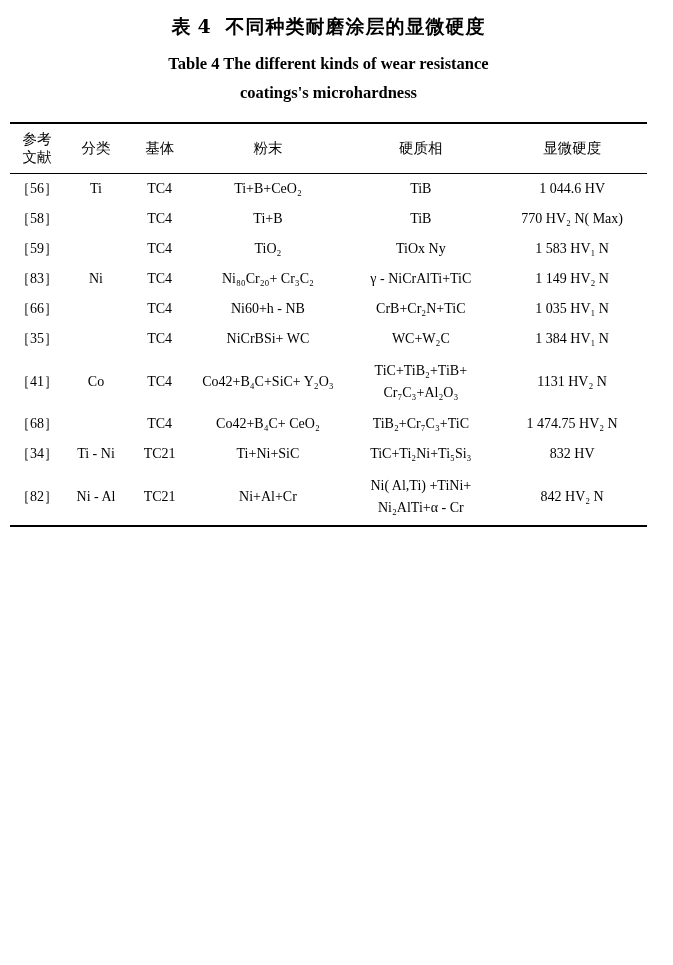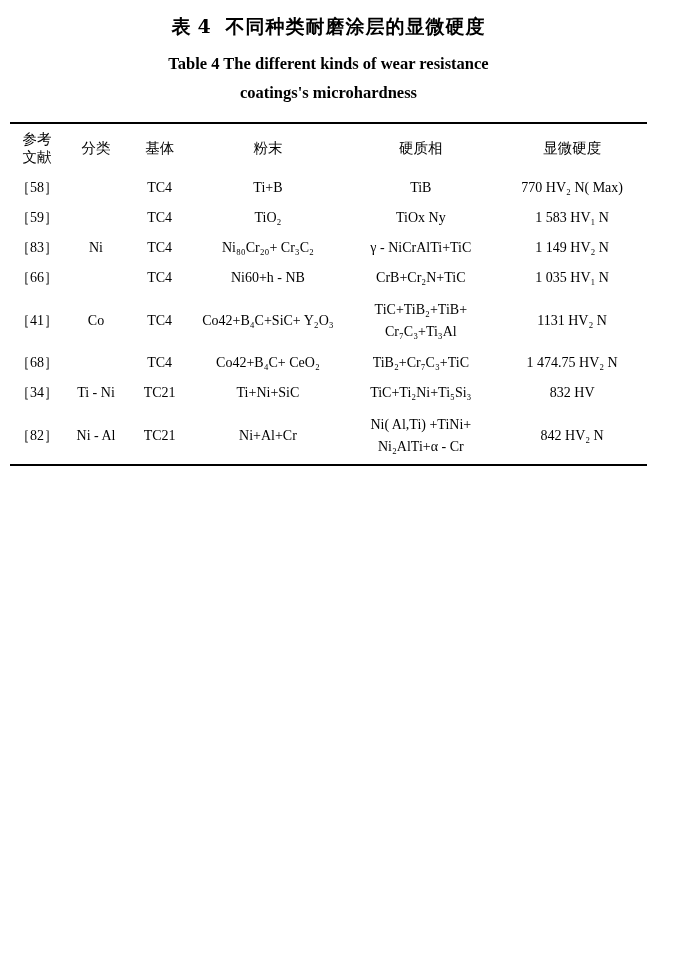--- a/index.html
+++ b/index.html
@@ -99,20 +99,28 @@
           <span class="hdr-two">文献</span>
         </th>
         <th class="c-class">分类</th>
         <th class="c-base">基体</th>
         <th class="c-pow">粉末</th>
         <th class="c-hard">硬质相</th>
         <th class="c-micro">显微硬度</th>
       </tr>
     </thead>
     <tbody>
+      <tr class="rule-mid">
+        <td>［56］</td>
+        <td>Ti</td>
+        <td>TC4</td>
+        <td>Ti+B+CeO₂</td>
+        <td>TiB</td>
+        <td>1 044.6 HV</td>
+      </tr>
       <tr>
         <td>［58］</td>
         <td></td>
         <td>TC4</td>
         <td>Ti+B</td>
         <td>TiB</td>
         <td class="nowrap">770 HV₂ N( Max)</td>
       </tr>
       <tr>
         <td>［59］</td>
@@ -131,26 +139,34 @@
         <td>1 149 HV₂ N</td>
       </tr>
       <tr>
         <td>［66］</td>
         <td></td>
         <td>TC4</td>
         <td>Ni60+h - NB</td>
         <td>CrB+Cr₂N+TiC</td>
         <td>1 035 HV₁ N</td>
       </tr>
+      <tr>
+        <td>［35］</td>
+        <td></td>
+        <td>TC4</td>
+        <td>NiCrBSi+ WC</td>
+        <td>WC+W₂C</td>
+        <td>1 384 HV₁ N</td>
+      </tr>
       <tr class="twoline">
         <td>［41］</td>
         <td>Co</td>
         <td>TC4</td>
         <td>Co42+B₄C+SiC+ Y₂O₃</td>
-        <td>TiC+TiB₂+TiB+ Cr₇C₃+Ti₃Al</td>
+        <td>TiC+TiB₂+TiB+ Cr₇C₃+Al₂O₃</td>
         <td>1131 HV₂ N</td>
       </tr>
       <tr>
         <td>［68］</td>
         <td></td>
         <td>TC4</td>
         <td>Co42+B₄C+ CeO₂</td>
         <td>TiB₂+Cr₇C₃+TiC</td>
         <td>1 474.75 HV₂ N</td>
       </tr>

